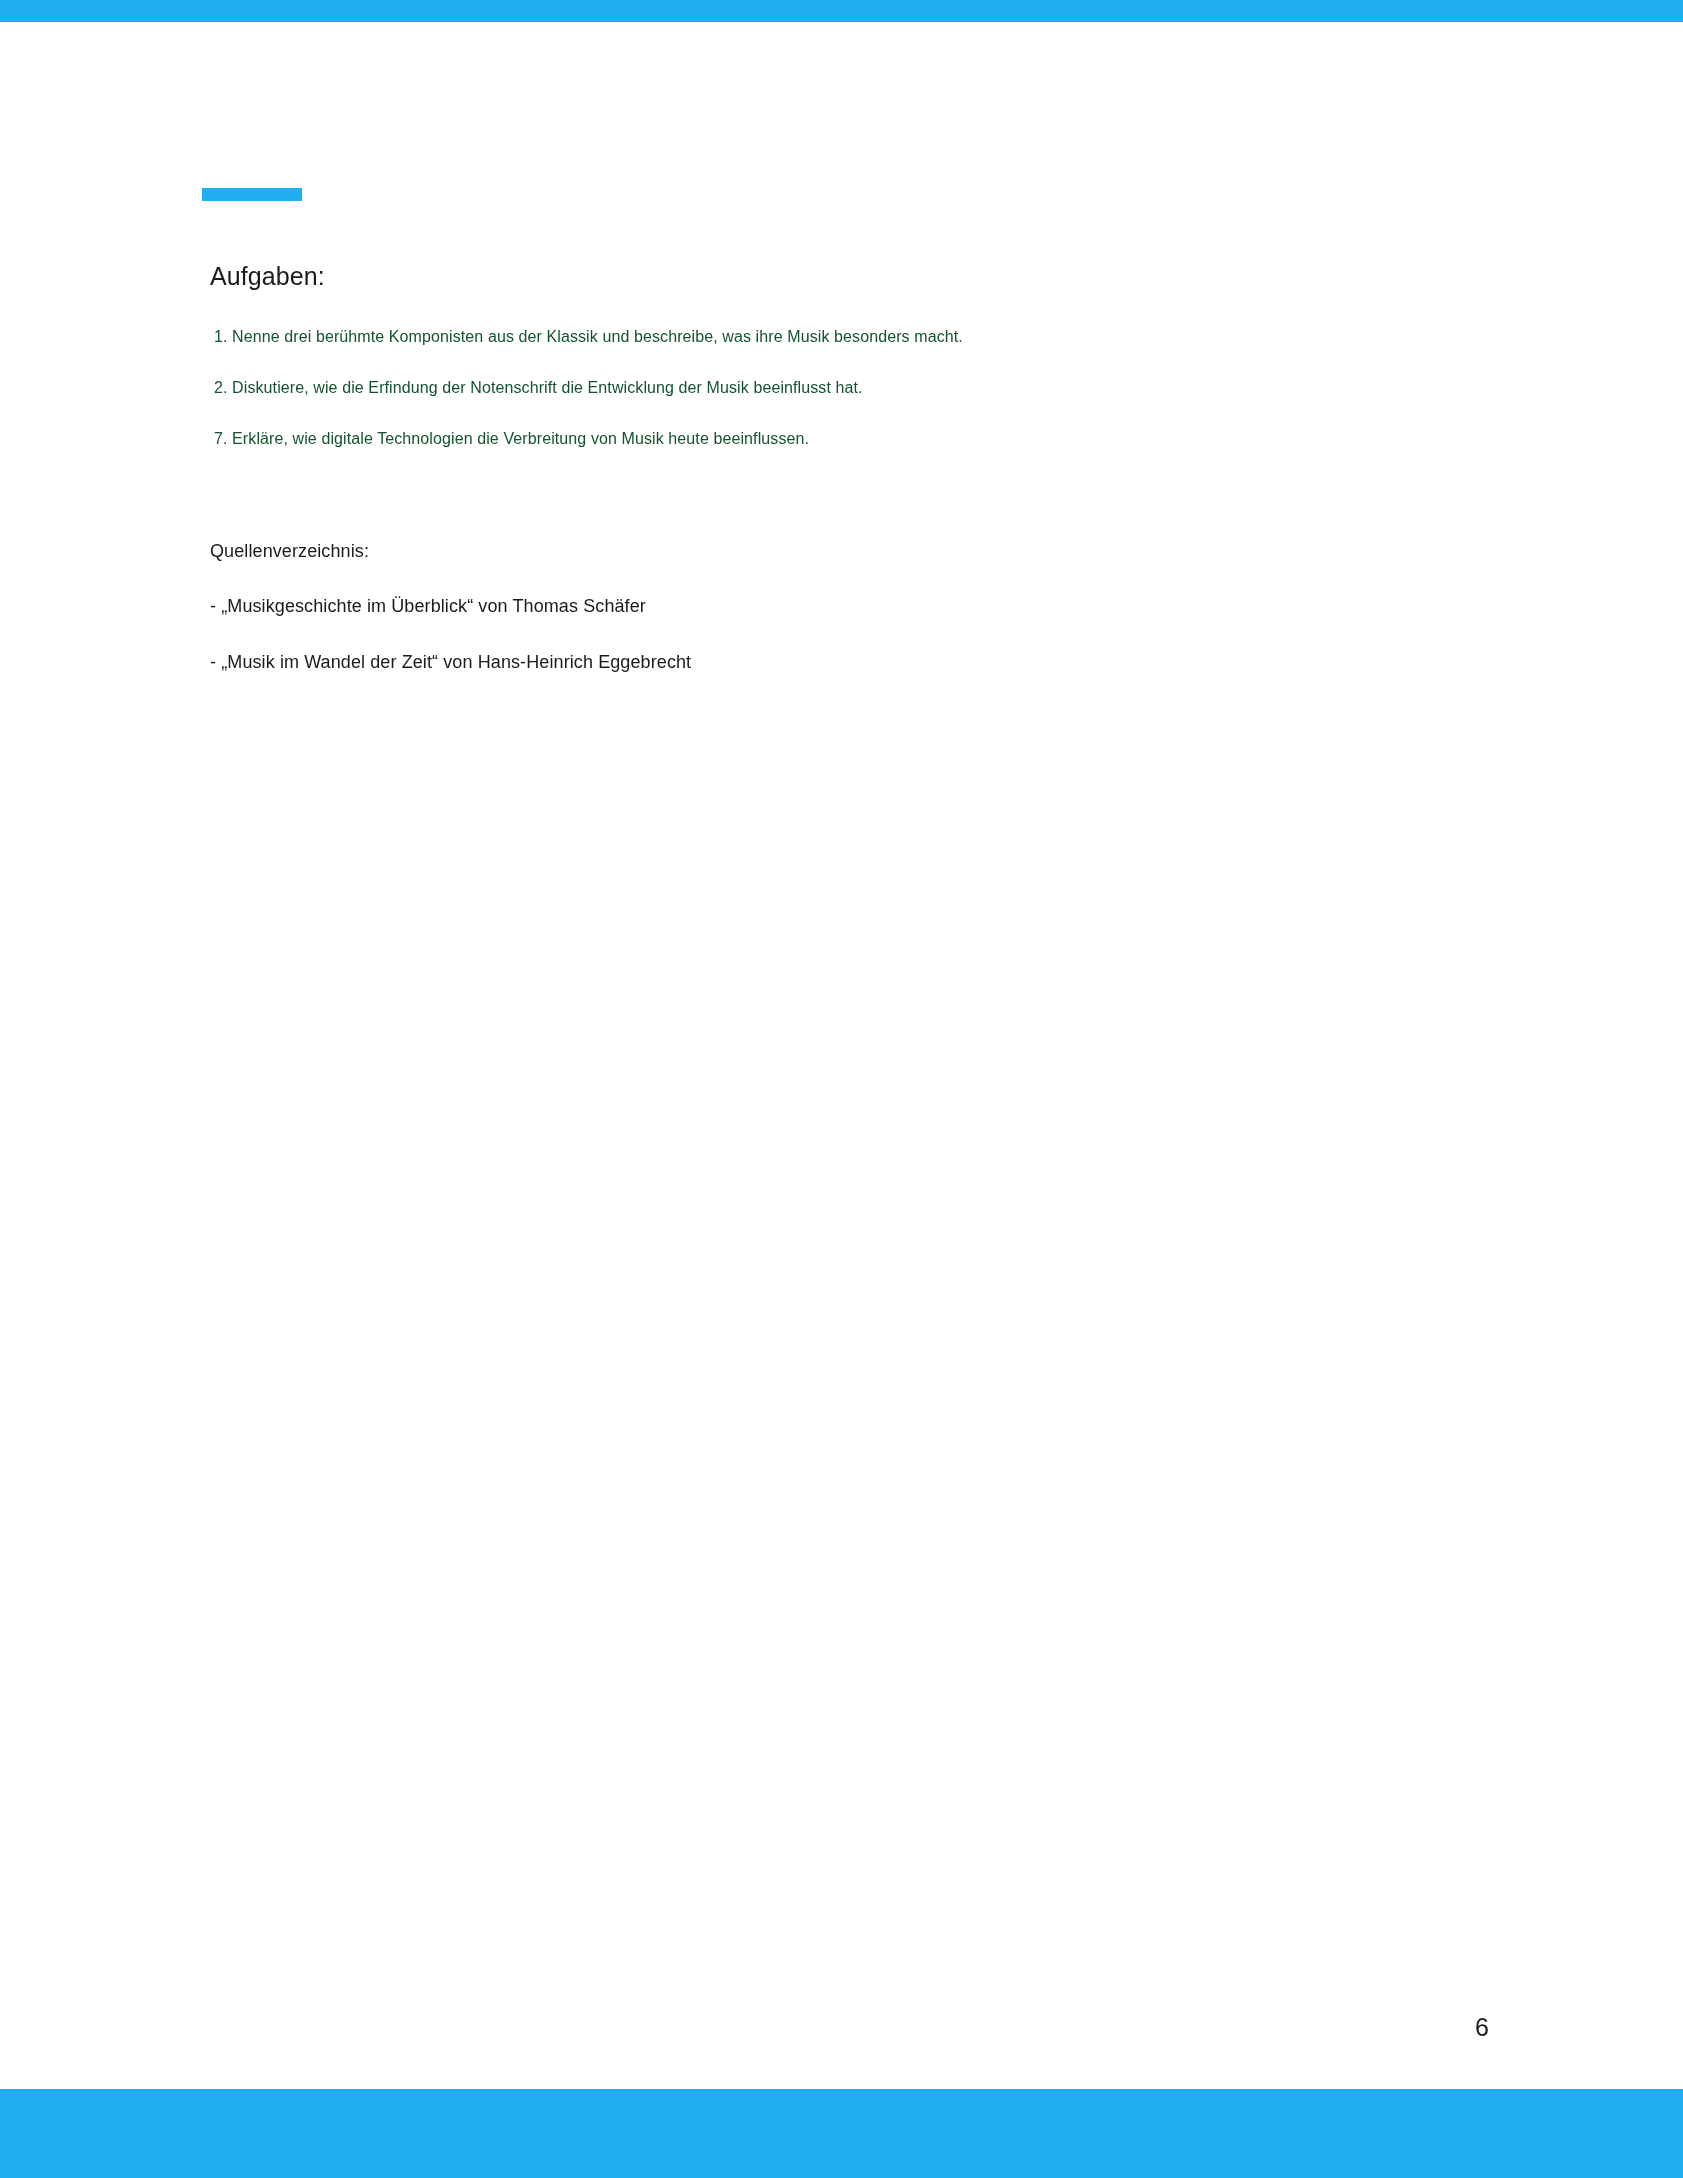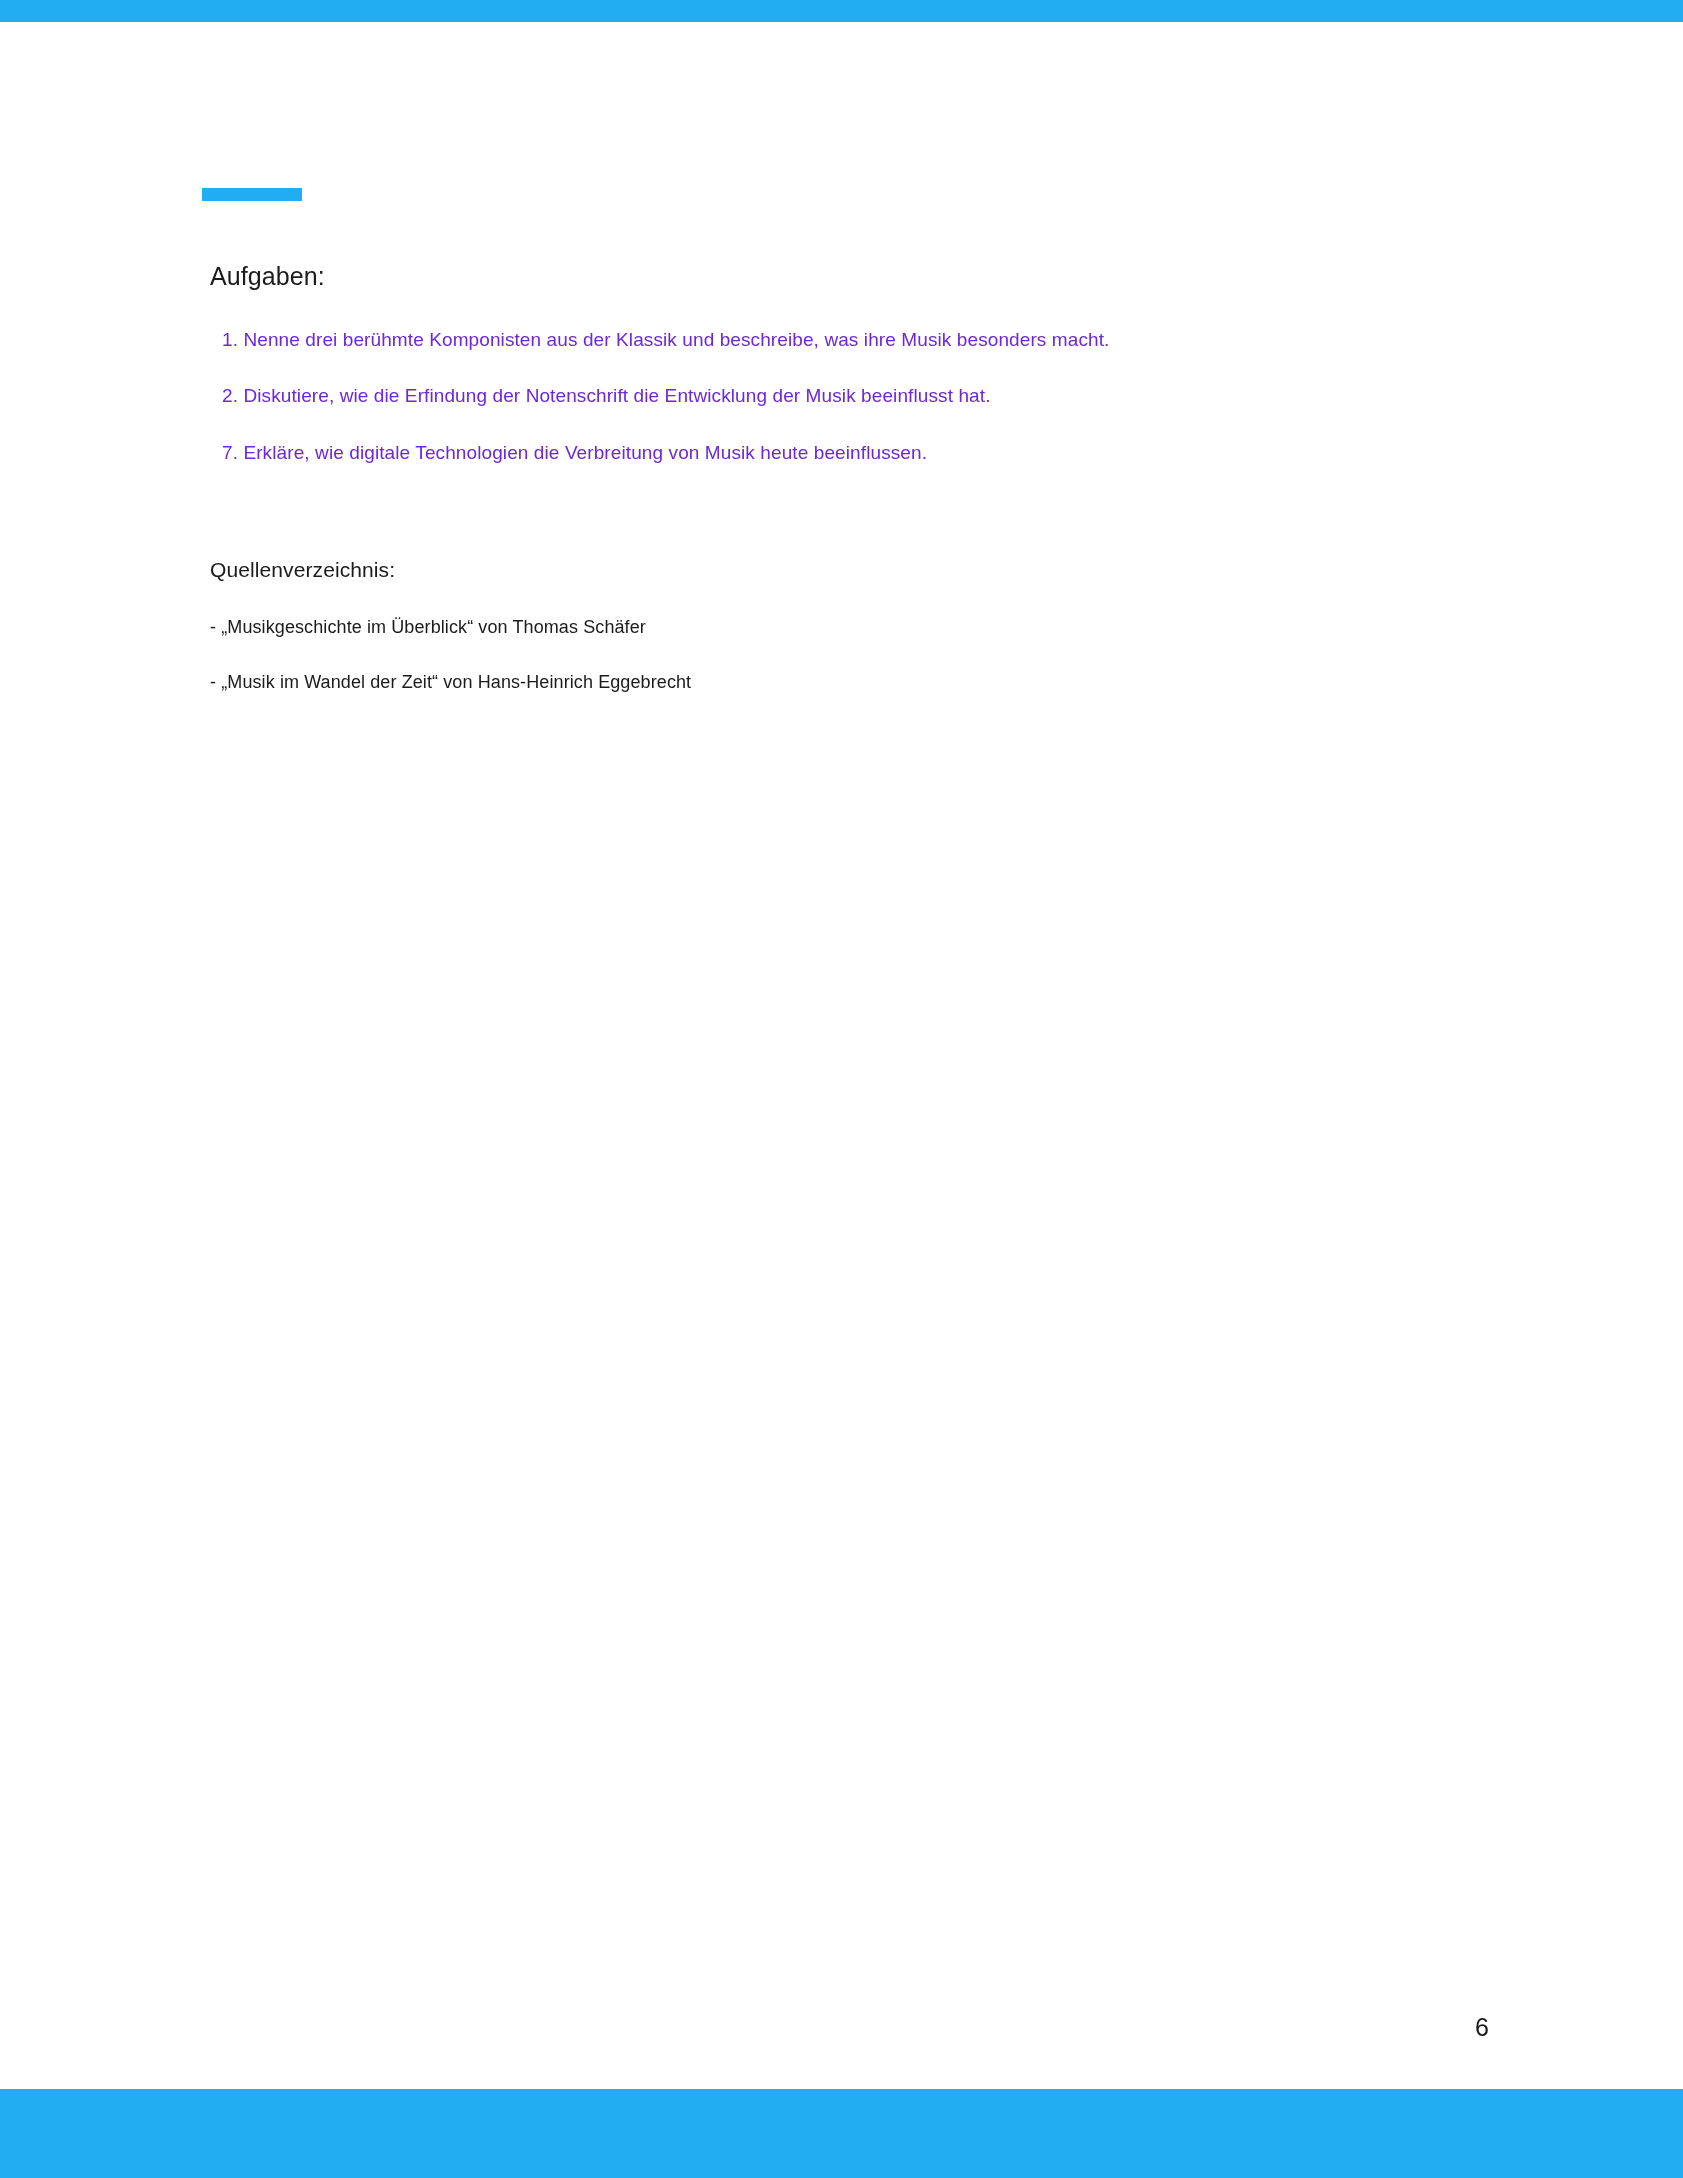--- a/index.html
+++ b/index.html
@@ -63,42 +63,42 @@
   .section-heading {
     font-size: 25px;
     line-height: 1.42;
     color: #1b1b1b;
     font-weight: 400;
     margin: 0 0 28px 0;
     letter-spacing: 0.1px;
   }
 
   .para {
-    font-size: 19px;
+    font-size: 16px;
     line-height: 1.78;
-    color: #6d28d9;
+    color: #14532d;
     font-weight: 400;
-    margin: 0 0 23px 12px;
+    margin: 0 0 23px 4px;
     text-align: justify;
     text-justify: inter-word;
     letter-spacing: 0.1px;
     hyphens: none;
   }
 
   .para.last-of-block {
     margin-bottom: 0;
   }
 
   
   .block-gap {
     height: 85px;
   }
 
   .biblio-heading {
-    font-size: 21px;
+    font-size: 18px;
     line-height: 1.42;
     color: #1b1b1b;
     font-weight: 400;
     margin: 0 0 30px 0;
     letter-spacing: 0.1px;
   }
 
   .biblio-item {
     font-size: 18px;
     line-height: 1.42;

